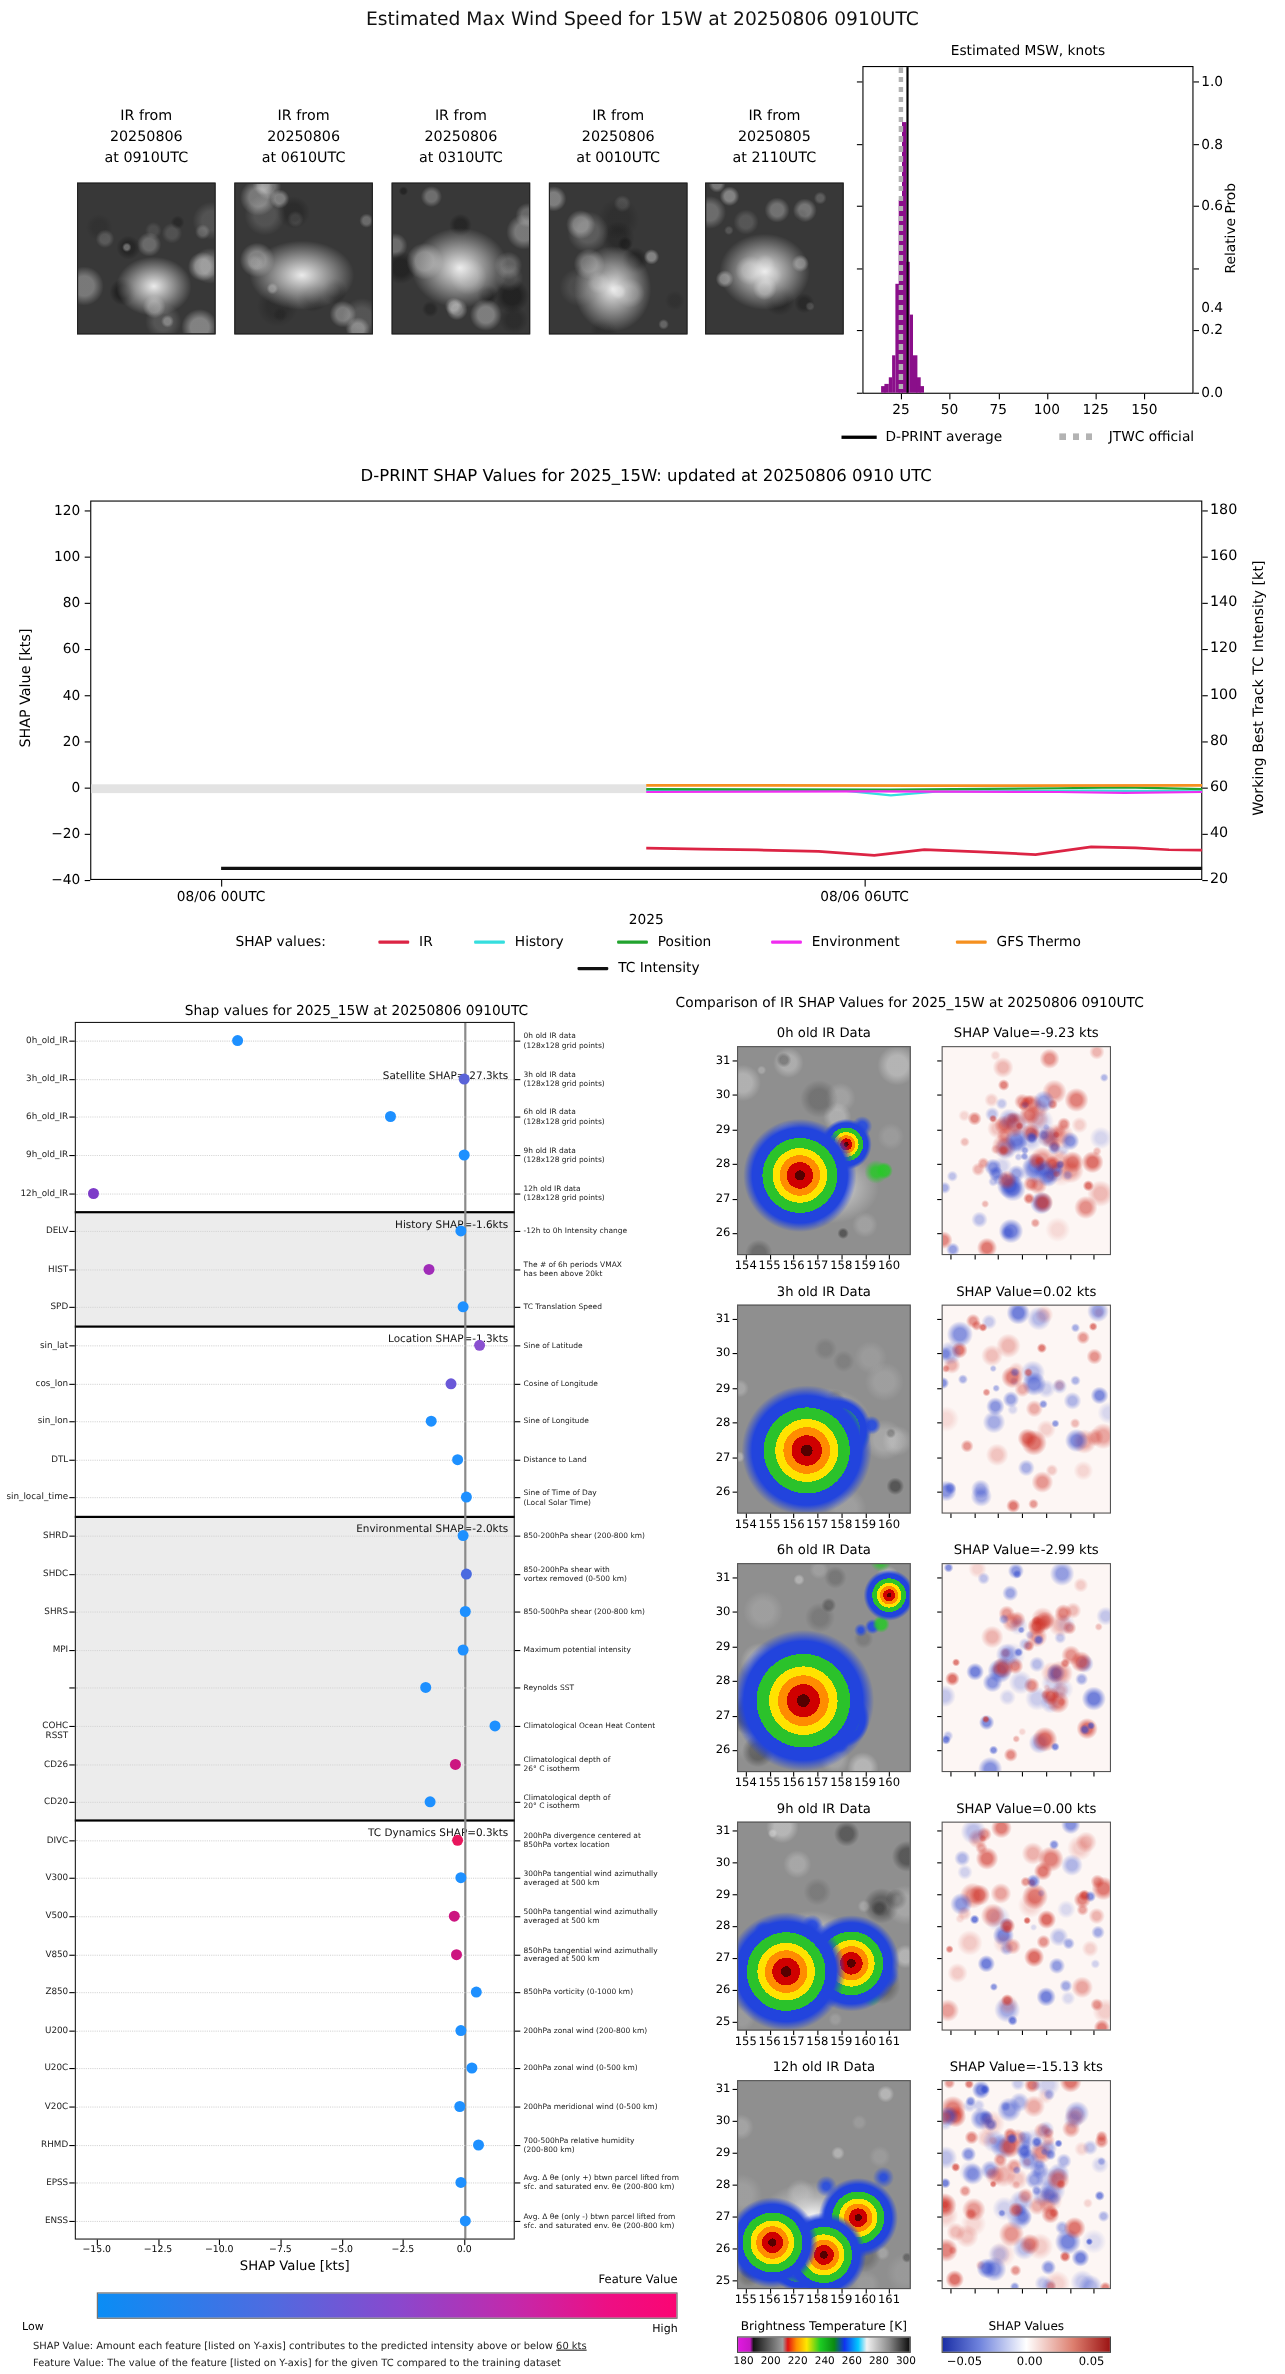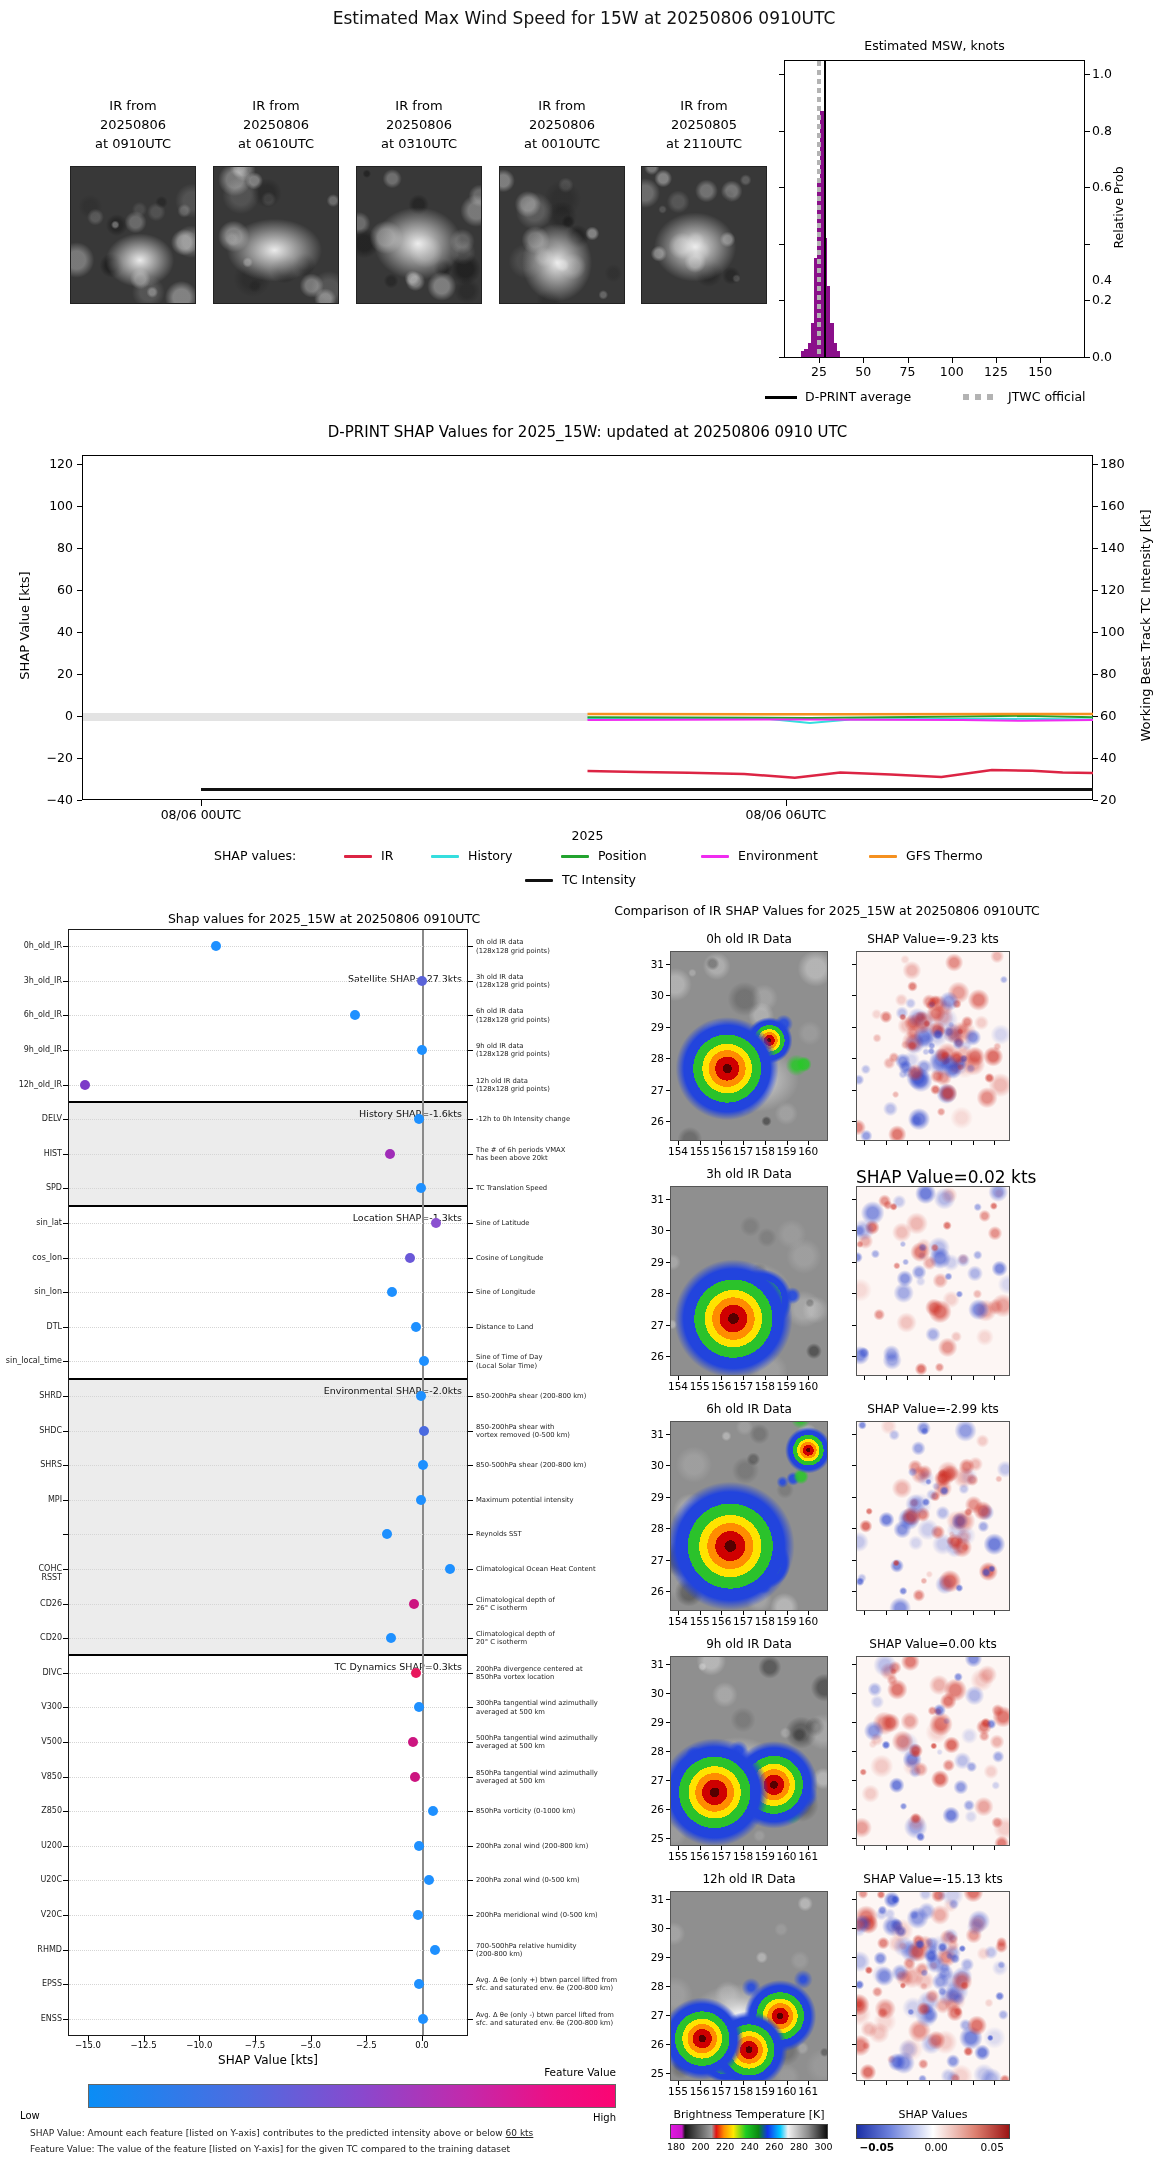--- a/index.html
+++ b/index.html
@@ -456,21 +456,21 @@
     <div class="ctr tl" style="left: 748.8px; top: 1145px; width: 32px; font-size: 10.5px; position: absolute;">158</div>
     <div class="tick" style="left: 764.8px; top: 1141px; width: 1px; height: 4px;"></div>
     <div class="tick" style="left: 950.8px; top: 1141px; width: 1px; height: 4px;"></div>
     <div class="ctr tl" style="left: 770.5px; top: 1145px; width: 32px; font-size: 10.5px; position: absolute;">159</div>
     <div class="tick" style="left: 786.5px; top: 1141px; width: 1px; height: 4px;"></div>
     <div class="tick" style="left: 972.5px; top: 1141px; width: 1px; height: 4px;"></div>
     <div class="ctr tl" style="left: 792.2px; top: 1145px; width: 32px; font-size: 10.5px; position: absolute;">160</div>
     <div class="tick" style="left: 808.2px; top: 1141px; width: 1px; height: 4px;"></div>
     <div class="tick" style="left: 994.2px; top: 1141px; width: 1px; height: 4px;"></div>
     <div class="abs ctr tl" style="left: 670px; top: 1167px; width: 158px; font-size: 12px;">3h old IR Data</div>
-    <div class="abs ctr tl" style="left: 856px; top: 1167px; width: 154px; font-size: 17px;">SHAP Value=0.02 kts</div>
+    <div class="abs ctr tl" style="left: 856px; top: 1167px; width: 154px; font-size: 12px;">SHAP Value=0.02 kts</div>
     <div class="imgbox" style="left: 670px; top: 1186px; width: 158px; height: 190px; background-color: rgb(143, 143, 143); background-image: radial-gradient(circle at 40% 70%, rgb(85, 0, 0) 0px, rgb(85, 0, 0) 5.3px, rgb(207, 0, 0) 5.3px, rgb(207, 0, 0) 13.8px, rgb(255, 140, 0) 13.8px, rgb(255, 140, 0) 21.2px, rgb(255, 227, 0) 21.2px, rgb(255, 227, 0) 28.6px, rgb(43, 194, 43) 28.6px, rgb(43, 194, 43) 39.1px, rgb(34, 68, 221) 39.1px, rgb(34, 68, 221) 49.7px, rgba(34, 68, 221, 0) 59.2px), radial-gradient(circle at 50.1% 83.9%, rgba(30, 70, 230, 0.85) 0px, rgba(30, 70, 230, 0.85) 4.4px, rgba(30, 70, 230, 0) 10.1px), radial-gradient(circle at 32.7% 67.7%, rgba(30, 70, 230, 0.85) 0px, rgba(30, 70, 230, 0.85) 4.9px, rgba(30, 70, 230, 0) 7.6px), radial-gradient(circle at 40.9% 54.9%, rgba(30, 70, 230, 0.85) 0px, rgba(30, 70, 230, 0.85) 3.4px, rgba(30, 70, 230, 0) 8.4px), radial-gradient(circle at 58% 54.4%, rgba(30, 70, 230, 0.85) 0px, rgba(30, 70, 230, 0.85) 4.9px, rgba(30, 70, 230, 0) 9px), radial-gradient(circle at 58% 60%, rgb(85, 0, 0) 0px, rgb(85, 0, 0) 2.8px, rgb(207, 0, 0) 2.8px, rgb(207, 0, 0) 7.2px, rgb(255, 140, 0) 7.2px, rgb(255, 140, 0) 11px, rgb(255, 227, 0) 11px, rgb(255, 227, 0) 14.9px, rgb(43, 194, 43) 14.9px, rgb(43, 194, 43) 20.4px, rgb(34, 68, 221) 20.4px, rgb(34, 68, 221) 25.9px, rgba(34, 68, 221, 0) 30.9px), radial-gradient(circle at 77.8% 57.8%, rgba(30, 70, 230, 0.85) 0px, rgba(30, 70, 230, 0.85) 3.9px, rgba(30, 70, 230, 0) 8.5px), radial-gradient(circle at 57.2% 51.9%, rgba(40, 200, 40, 0.85) 0px, rgba(40, 200, 40, 0.85) 4.9px, rgba(40, 200, 40, 0) 10.5px), radial-gradient(circle at 69.9% 63.4%, rgba(40, 200, 40, 0.85) 0px, rgba(40, 200, 40, 0.85) 4.8px, rgba(40, 200, 40, 0) 9.8px), radial-gradient(circle at 51.5% 61.5%, rgba(30, 70, 230, 0.85) 0px, rgba(30, 70, 230, 0.85) 2px, rgba(30, 70, 230, 0) 6.3px), radial-gradient(40.7313px 34.4741px at 51.9984% 58.048%, rgba(250, 250, 250, 0.92), rgba(205, 205, 205, 0.55) 55%, rgba(150, 150, 150, 0) 100%), radial-gradient(circle at 50.9% 20.9%, rgba(5, 5, 5, 0.11) 0px, rgba(5, 5, 5, 0.11) 5.3px, rgba(5, 5, 5, 0) 10.5px), radial-gradient(circle at 16.8% 68.4%, rgba(235, 235, 235, 0.18) 0px, rgba(235, 235, 235, 0.18) 7px, rgba(235, 235, 235, 0) 13.9px), radial-gradient(circle at 36.3% 86.4%, rgba(235, 235, 235, 0.2) 0px, rgba(235, 235, 235, 0.2) 4.8px, rgba(235, 235, 235, 0) 9.7px), radial-gradient(circle at 85.2% 65%, rgba(235, 235, 235, 0.25) 0px, rgba(235, 235, 235, 0.25) 9.2px, rgba(235, 235, 235, 0) 18.4px), radial-gradient(circle at 54.4% 88.5%, rgba(235, 235, 235, 0.19) 0px, rgba(235, 235, 235, 0.19) 6.2px, rgba(235, 235, 235, 0) 12.3px), radial-gradient(circle at 56.6% 44.8%, rgba(5, 5, 5, 0.16) 0px, rgba(5, 5, 5, 0.16) 4px, rgba(5, 5, 5, 0) 8.1px), radial-gradient(circle at 61.5% 26.9%, rgba(5, 5, 5, 0.11) 0px, rgba(5, 5, 5, 0.11) 5px, rgba(5, 5, 5, 0) 9.9px), radial-gradient(circle at 77.2% 25.1%, rgba(235, 235, 235, 0.13) 0px, rgba(235, 235, 235, 0.13) 7.5px, rgba(235, 235, 235, 0) 14.9px), radial-gradient(circle at 89% 61.7%, rgba(5, 5, 5, 0.34) 0px, rgba(5, 5, 5, 0.34) 2.3px, rgba(5, 5, 5, 0) 4.6px), radial-gradient(circle at 85.2% 36.8%, rgba(235, 235, 235, 0.17) 0px, rgba(235, 235, 235, 0.17) 8.8px, rgba(235, 235, 235, 0) 17.7px), radial-gradient(circle at 92.8% 65.4%, rgba(235, 235, 235, 0.23) 0px, rgba(235, 235, 235, 0.23) 6.8px, rgba(235, 235, 235, 0) 13.7px), radial-gradient(circle at 41.5% 86.9%, rgba(235, 235, 235, 0.35) 0px, rgba(235, 235, 235, 0.35) 8.8px, rgba(235, 235, 235, 0) 17.5px), radial-gradient(circle at 1% 40%, rgba(235, 235, 235, 0.25) 0px, rgba(235, 235, 235, 0.25) 4.1px, rgba(235, 235, 235, 0) 8.2px), radial-gradient(circle at 22.8% 66.9%, rgba(5, 5, 5, 0.37) 0px, rgba(5, 5, 5, 0.37) 5.5px, rgba(5, 5, 5, 0) 11.1px), radial-gradient(circle at 65.2% 57.8%, rgba(235, 235, 235, 0.2) 0px, rgba(235, 235, 235, 0.2) 8.3px, rgba(235, 235, 235, 0) 16.7px), radial-gradient(circle at 0.7% 73.1%, rgba(235, 235, 235, 0.37) 0px, rgba(235, 235, 235, 0.37) 2.5px, rgba(235, 235, 235, 0) 5.1px), radial-gradient(circle at 62.8% 98.1%, rgba(235, 235, 235, 0.17) 0px, rgba(235, 235, 235, 0.17) 9.4px, rgba(235, 235, 235, 0) 18.8px), radial-gradient(circle at 91.6% 87.3%, rgba(5, 5, 5, 0.41) 0px, rgba(5, 5, 5, 0.41) 4px, rgba(5, 5, 5, 0) 8px);"></div>
     <div class="imgbox" style="left: 856px; top: 1186px; width: 154px; height: 190px; background-color: rgb(253, 246, 244); background-image: radial-gradient(circle at 50% 78.4%, rgba(45, 70, 205, 0.4) 0px, rgba(45, 70, 205, 0.4) 3.5px, rgba(45, 70, 205, 0) 7.7px), radial-gradient(circle at 96% 63.1%, rgba(205, 45, 35, 0.4) 0px, rgba(205, 45, 35, 0.4) 5.4px, rgba(205, 45, 35, 0) 11.9px), radial-gradient(circle at 57.6% 6.2%, rgba(45, 70, 205, 0.34) 0px, rgba(45, 70, 205, 0.34) 5px, rgba(45, 70, 205, 0) 11px), radial-gradient(circle at 10.3% 13.8%, rgba(45, 70, 205, 0.56) 0px, rgba(45, 70, 205, 0.56) 5.4px, rgba(45, 70, 205, 0) 11.9px), radial-gradient(circle at 45.2% 3.5%, rgba(45, 70, 205, 0.67) 0px, rgba(45, 70, 205, 0.67) 4.8px, rgba(45, 70, 205, 0) 10.6px), radial-gradient(circle at 43.2% 32.2%, rgba(45, 70, 205, 0.42) 0px, rgba(45, 70, 205, 0.42) 2px, rgba(45, 70, 205, 0) 4.4px), radial-gradient(circle at 27.8% 7.8%, rgba(45, 70, 205, 0.26) 0px, rgba(45, 70, 205, 0.26) 3.2px, rgba(45, 70, 205, 0) 7px), radial-gradient(circle at 41.9% 50.2%, rgba(45, 70, 205, 0.18) 0px, rgba(45, 70, 205, 0.18) 2.3px, rgba(45, 70, 205, 0) 5.1px), radial-gradient(circle at 99.2% 51.8%, rgba(45, 70, 205, 0.18) 0px, rgba(45, 70, 205, 0.18) 4.6px, rgba(45, 70, 205, 0) 10.1px), radial-gradient(circle at 1.9% 30.5%, rgba(205, 45, 35, 0.45) 0px, rgba(205, 45, 35, 0.45) 1.7px, rgba(205, 45, 35, 0) 3.7px), radial-gradient(circle at 60.2% 47.6%, rgba(45, 70, 205, 0.52) 0px, rgba(45, 70, 205, 0.52) 1.8px, rgba(45, 70, 205, 0) 4px), radial-gradient(circle at 69.9% 39%, rgba(45, 70, 205, 0.3) 0px, rgba(45, 70, 205, 0.3) 3.2px, rgba(45, 70, 205, 0) 7px), radial-gradient(circle at 79.4% 36.2%, rgba(45, 70, 205, 0.39) 0px, rgba(45, 70, 205, 0.39) 2.2px, rgba(45, 70, 205, 0) 4.8px), radial-gradient(circle at 29.5% 24.1%, rgba(205, 45, 35, 0.28) 0px, rgba(205, 45, 35, 0.28) 4.5px, rgba(205, 45, 35, 0) 9.9px), radial-gradient(circle at 41.6% 34.6%, rgba(205, 45, 35, 0.59) 0px, rgba(205, 45, 35, 0.59) 4.6px, rgba(205, 45, 35, 0) 10.1px), radial-gradient(circle at 40.8% 45.3%, rgba(45, 70, 205, 0.48) 0px, rgba(45, 70, 205, 0.48) 3.4px, rgba(45, 70, 205, 0) 7.5px), radial-gradient(circle at 2.1% 54.8%, rgba(205, 45, 35, 0.14) 0px, rgba(205, 45, 35, 0.14) 5.3px, rgba(205, 45, 35, 0) 11.7px), radial-gradient(circle at 54.8% 49.8%, rgba(205, 45, 35, 0.37) 0px, rgba(205, 45, 35, 0.37) 3.6px, rgba(205, 45, 35, 0) 7.9px), radial-gradient(circle at 84.1% 79.8%, rgba(205, 45, 35, 0.16) 0px, rgba(205, 45, 35, 0.16) 4.1px, rgba(205, 45, 35, 0) 9px), radial-gradient(circle at 51.2% 32.3%, rgba(205, 45, 35, 0.51) 0px, rgba(205, 45, 35, 0.51) 1.9px, rgba(205, 45, 35, 0) 4.2px), radial-gradient(circle at 30.7% 56.3%, rgba(45, 70, 205, 0.42) 0px, rgba(45, 70, 205, 0.42) 4.7px, rgba(45, 70, 205, 0) 10.3px), radial-gradient(circle at 12.1% 35.6%, rgba(45, 70, 205, 0.4) 0px, rgba(45, 70, 205, 0.4) 2.1px, rgba(45, 70, 205, 0) 4.6px), radial-gradient(circle at 80.1% 65.2%, rgba(45, 70, 205, 0.59) 0px, rgba(45, 70, 205, 0.59) 4.8px, rgba(45, 70, 205, 0) 10.6px), radial-gradient(circle at 50.7% 64.1%, rgba(205, 45, 35, 0.58) 0px, rgba(205, 45, 35, 0.58) 4.1px, rgba(205, 45, 35, 0) 9px), radial-gradient(circle at 30.2% 30.4%, rgba(45, 70, 205, 0.33) 0px, rgba(45, 70, 205, 0.33) 1.5px, rgba(45, 70, 205, 0) 3.3px), radial-gradient(circle at 54.6% 66.3%, rgba(205, 45, 35, 0.64) 0px, rgba(205, 45, 35, 0.64) 5.3px, rgba(205, 45, 35, 0) 11.7px), radial-gradient(circle at 32% 39.9%, rgba(45, 70, 205, 0.39) 0px, rgba(45, 70, 205, 0.39) 1.6px, rgba(45, 70, 205, 0) 3.5px), radial-gradient(circle at 2.1% 89.6%, rgba(45, 70, 205, 0.55) 0px, rgba(45, 70, 205, 0.55) 4.3px, rgba(45, 70, 205, 0) 9.5px), radial-gradient(circle at 20.3% 9.6%, rgba(205, 45, 35, 0.44) 0px, rgba(205, 45, 35, 0.44) 2.2px, rgba(205, 45, 35, 0) 4.8px), radial-gradient(circle at 26.2% 41.9%, rgba(205, 45, 35, 0.49) 0px, rgba(205, 45, 35, 0.49) 1.7px, rgba(205, 45, 35, 0) 3.7px), radial-gradient(circle at 32.6% 72.1%, rgba(205, 45, 35, 0.25) 0px, rgba(205, 45, 35, 0.25) 4.7px, rgba(205, 45, 35, 0) 10.3px), radial-gradient(circle at 84% 15.4%, rgba(205, 45, 35, 0.46) 0px, rgba(205, 45, 35, 0.46) 2.8px, rgba(205, 45, 35, 0) 6.2px), radial-gradient(circle at 59.6% 85.3%, rgba(205, 45, 35, 0.47) 0px, rgba(205, 45, 35, 0.47) 4.5px, rgba(205, 45, 35, 0) 9.9px), radial-gradient(circle at 90.8% 24.6%, rgba(205, 45, 35, 0.49) 0px, rgba(205, 45, 35, 0.49) 3.3px, rgba(205, 45, 35, 0) 7.3px), radial-gradient(circle at 91.1% 63.7%, rgba(205, 45, 35, 0.33) 0px, rgba(205, 45, 35, 0.33) 3.7px, rgba(205, 45, 35, 0) 8.1px), radial-gradient(circle at 92.9% 2.7%, rgba(45, 70, 205, 0.47) 0px, rgba(45, 70, 205, 0.47) 4.5px, rgba(45, 70, 205, 0) 9.9px), radial-gradient(circle at 84.6% 65.7%, rgba(205, 45, 35, 0.38) 0px, rgba(205, 45, 35, 0.38) 5.1px, rgba(205, 45, 35, 0) 11.2px), radial-gradient(circle at 42.7% 36.5%, rgba(45, 70, 205, 0.28) 0px, rgba(45, 70, 205, 0.28) 1.9px, rgba(45, 70, 205, 0) 4.2px), radial-gradient(circle at 47.7% 40.4%, rgba(205, 45, 35, 0.36) 0px, rgba(205, 45, 35, 0.36) 3.3px, rgba(205, 45, 35, 0) 7.3px), radial-gradient(circle at 61.9% 59.8%, rgba(205, 45, 35, 0.19) 0px, rgba(205, 45, 35, 0.19) 4px, rgba(205, 45, 35, 0) 8.8px), radial-gradient(circle at 69.9% 38.4%, rgba(205, 45, 35, 0.29) 0px, rgba(205, 45, 35, 0.29) 2.6px, rgba(205, 45, 35, 0) 5.7px), radial-gradient(circle at 79.2% 56.9%, rgba(205, 45, 35, 0.3) 0px, rgba(205, 45, 35, 0.3) 2.2px, rgba(205, 45, 35, 0) 4.8px), radial-gradient(circle at 4.3% 22.9%, rgba(45, 70, 205, 0.33) 0px, rgba(45, 70, 205, 0.33) 4.9px, rgba(45, 70, 205, 0) 10.8px), radial-gradient(circle at 5.5% 28.8%, rgba(205, 45, 35, 0.35) 0px, rgba(205, 45, 35, 0.35) 3.6px, rgba(205, 45, 35, 0) 7.9px), radial-gradient(circle at 4.5% 88.2%, rgba(45, 70, 205, 0.52) 0px, rgba(45, 70, 205, 0.52) 2.6px, rgba(45, 70, 205, 0) 5.7px), radial-gradient(circle at 22.7% 88.7%, rgba(45, 70, 205, 0.42) 0px, rgba(45, 70, 205, 0.42) 4px, rgba(45, 70, 205, 0) 8.8px), radial-gradient(circle at 60.6% 4.4%, rgba(205, 45, 35, 0.25) 0px, rgba(205, 45, 35, 0.25) 3.8px, rgba(205, 45, 35, 0) 8.4px), radial-gradient(circle at 23.1% 92.1%, rgba(45, 70, 205, 0.44) 0px, rgba(45, 70, 205, 0.44) 4.4px, rgba(45, 70, 205, 0) 9.7px), radial-gradient(circle at 59.3% 20.5%, rgba(205, 45, 35, 0.61) 0px, rgba(205, 45, 35, 0.61) 2.1px, rgba(205, 45, 35, 0) 4.6px), radial-gradient(circle at 61.9% 40.2%, rgba(45, 70, 205, 0.22) 0px, rgba(45, 70, 205, 0.22) 3.9px, rgba(45, 70, 205, 0) 8.6px), radial-gradient(circle at 18.2% 7.4%, rgba(205, 45, 35, 0.48) 0px, rgba(205, 45, 35, 0.48) 3px, rgba(205, 45, 35, 0) 6.6px), radial-gradient(circle at 10% 21.5%, rgba(205, 45, 35, 0.64) 0px, rgba(205, 45, 35, 0.64) 3.4px, rgba(205, 45, 35, 0) 7.5px), radial-gradient(circle at 14.6% 67.9%, rgba(205, 45, 35, 0.48) 0px, rgba(205, 45, 35, 0.48) 2.7px, rgba(205, 45, 35, 0) 5.9px), radial-gradient(circle at 31.5% 48.7%, rgba(45, 70, 205, 0.54) 0px, rgba(45, 70, 205, 0.54) 3.8px, rgba(45, 70, 205, 0) 8.4px), radial-gradient(circle at 67.4% 57%, rgba(45, 70, 205, 0.53) 0px, rgba(45, 70, 205, 0.53) 1.7px, rgba(45, 70, 205, 0) 3.7px), radial-gradient(circle at 0.2% 37.4%, rgba(45, 70, 205, 0.57) 0px, rgba(45, 70, 205, 0.57) 2.5px, rgba(45, 70, 205, 0) 5.5px), radial-gradient(circle at 44% 31.1%, rgba(205, 45, 35, 0.19) 0px, rgba(205, 45, 35, 0.19) 3.3px, rgba(205, 45, 35, 0) 7.3px), radial-gradient(circle at 77.6% 46%, rgba(45, 70, 205, 0.37) 0px, rgba(45, 70, 205, 0.37) 3.7px, rgba(45, 70, 205, 0) 8.1px), radial-gradient(circle at 1.6% 23.3%, rgba(45, 70, 205, 0.45) 0px, rgba(45, 70, 205, 0.45) 2.9px, rgba(45, 70, 205, 0) 6.4px), radial-gradient(circle at 54.3% 95.9%, rgba(205, 45, 35, 0.46) 0px, rgba(205, 45, 35, 0.46) 2.2px, rgba(205, 45, 35, 0) 4.8px), radial-gradient(circle at 79.4% 10.7%, rgba(45, 70, 205, 0.42) 0px, rgba(45, 70, 205, 0.42) 1.9px, rgba(45, 70, 205, 0) 4.2px), radial-gradient(circle at 65.3% 79.6%, rgba(205, 45, 35, 0.23) 0px, rgba(205, 45, 35, 0.23) 2.6px, rgba(205, 45, 35, 0) 5.7px), radial-gradient(circle at 54.7% 37.8%, rgba(45, 70, 205, 0.59) 0px, rgba(45, 70, 205, 0.59) 5px, rgba(45, 70, 205, 0) 11px), radial-gradient(circle at 93.4% 3.3%, rgba(205, 45, 35, 0.21) 0px, rgba(205, 45, 35, 0.21) 2.3px, rgba(205, 45, 35, 0) 5.1px), radial-gradient(circle at 53.9% 32.4%, rgba(45, 70, 205, 0.33) 0px, rgba(45, 70, 205, 0.33) 5.1px, rgba(45, 70, 205, 0) 11.2px), radial-gradient(circle at 39.3% 19.4%, rgba(205, 45, 35, 0.31) 0px, rgba(205, 45, 35, 0.31) 5.1px, rgba(205, 45, 35, 0) 11.2px), radial-gradient(circle at 42.2% 96.8%, rgba(205, 45, 35, 0.62) 0px, rgba(205, 45, 35, 0.62) 2.9px, rgba(205, 45, 35, 0) 6.4px), radial-gradient(circle at 24.1% 10.5%, rgba(205, 45, 35, 0.62) 0px, rgba(205, 45, 35, 0.62) 1.8px, rgba(205, 45, 35, 0) 4px), radial-gradient(circle at 90% 10.1%, rgba(205, 45, 35, 0.6) 0px, rgba(205, 45, 35, 0.6) 1.8px, rgba(205, 45, 35, 0) 4px), radial-gradient(circle at 93.8% 43.4%, rgba(45, 70, 205, 0.61) 0px, rgba(45, 70, 205, 0.61) 3.7px, rgba(45, 70, 205, 0) 8.1px);"></div>
     <div class="rgt tl" style="left: 640px; top: 1193px; width: 24px; font-size: 10.5px; position: absolute;">31</div>
     <div class="tick" style="left: 666px; top: 1199px; width: 4px; height: 1px;"></div>
     <div class="tick" style="left: 852px; top: 1199px; width: 4px; height: 1px;"></div>
     <div class="rgt tl" style="left: 640px; top: 1224.4px; width: 24px; font-size: 10.5px; position: absolute;">30</div>
     <div class="tick" style="left: 666px; top: 1230.4px; width: 4px; height: 1px;"></div>
     <div class="tick" style="left: 852px; top: 1230.4px; width: 4px; height: 1px;"></div>
     <div class="rgt tl" style="left: 640px; top: 1255.8px; width: 24px; font-size: 10.5px; position: absolute;">29</div>
     <div class="tick" style="left: 666px; top: 1261.8px; width: 4px; height: 1px;"></div>
@@ -640,16 +640,16 @@
     <div class="ctr tl" style="left: 792.2px; top: 2085px; width: 32px; font-size: 10.5px; position: absolute;">161</div>
     <div class="tick" style="left: 808.2px; top: 2081px; width: 1px; height: 4px;"></div>
     <div class="tick" style="left: 994.2px; top: 2081px; width: 1px; height: 4px;"></div>
     <div class="ctr tl" style="left: 661px; top: 2141px; width: 30px; font-size: 9.5px; position: absolute;">180</div>
     <div class="ctr tl" style="left: 685.6px; top: 2141px; width: 30px; font-size: 9.5px; position: absolute;">200</div>
     <div class="ctr tl" style="left: 710.2px; top: 2141px; width: 30px; font-size: 9.5px; position: absolute;">220</div>
     <div class="ctr tl" style="left: 734.8px; top: 2141px; width: 30px; font-size: 9.5px; position: absolute;">240</div>
     <div class="ctr tl" style="left: 759.4px; top: 2141px; width: 30px; font-size: 9.5px; position: absolute;">260</div>
     <div class="ctr tl" style="left: 784px; top: 2141px; width: 30px; font-size: 9.5px; position: absolute;">280</div>
     <div class="ctr tl" style="left: 808.6px; top: 2141px; width: 30px; font-size: 9.5px; position: absolute;">300</div>
-    <div class="ctr tl" style="left: 852.79px; top: 2141px; width: 48px; font-size: 10.5px; position: absolute; font-weight: bold;">−0.05</div>
+    <div class="ctr tl" style="left: 852.79px; top: 2141px; width: 48px; font-size: 10.5px; position: absolute;">−0.05</div>
     <div class="ctr tl" style="left: 912.08px; top: 2141px; width: 48px; font-size: 10.5px; position: absolute;">0.00</div>
     <div class="ctr tl" style="left: 968.29px; top: 2141px; width: 48px; font-size: 10.5px; position: absolute;">0.05</div>
   </div>
 
 </body></html>

